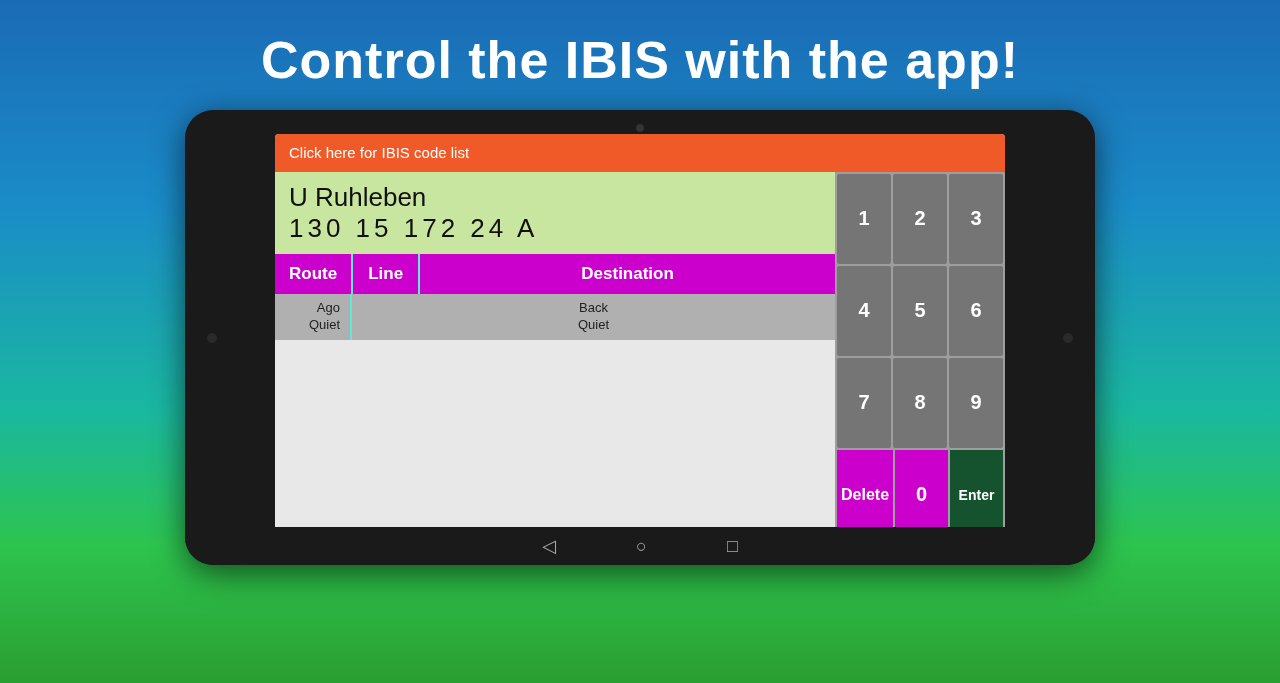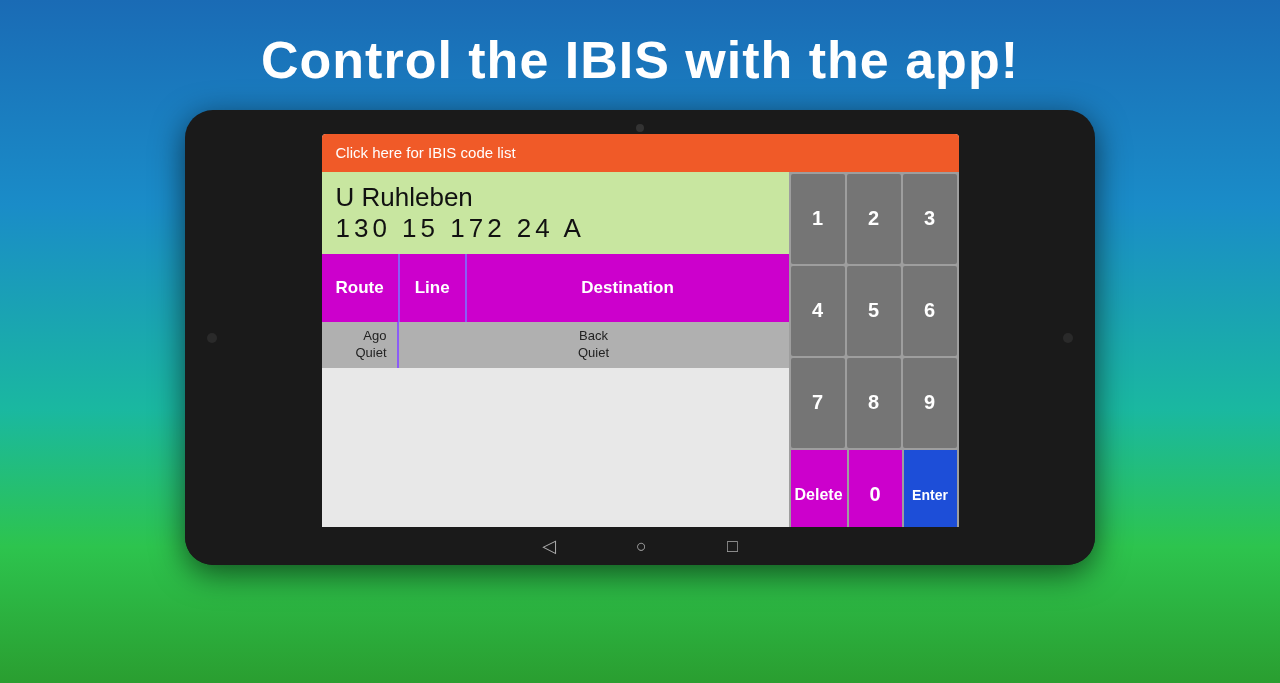--- a/index.html
+++ b/index.html
@@ -71,21 +71,21 @@
       top: 50%;
       transform: translateY(-50%);
       width: 10px;
       height: 10px;
       background: #2a2a2a;
       border-radius: 50%;
     }
 
     
     .tablet-screen {
-      width: 637px;
+      width: 730px;
       height: 408px;
       background: #e8e8e8;
       border-radius: 4px;
       overflow: hidden;
       display: flex;
       flex-direction: column;
     }
 
     
     .screen-header {
@@ -105,21 +105,21 @@
       display: flex;
       flex: 1;
       overflow: hidden;
     }
 
     
     .left-panel {
       flex: 1;
       display: flex;
       flex-direction: column;
-      background: #8b5cf6;
+      background: #5eead4;
     }
 
     
     .display-area {
       background: #c8e6a0;
       padding: 10px 14px;
       flex-shrink: 0;
     }
 
     .display-line1 {
@@ -168,21 +168,21 @@
       min-width: 65px;
       text-align: center;
       margin-left: 2px;
     }
 
     .btn-destination {
       background: #cc00cc;
       color: white;
       font-size: 17px;
       font-weight: bold;
-      padding: 24px 14px;
+      padding: 10px 14px;
       border: none;
       cursor: pointer;
       flex: 1;
       text-align: center;
       margin-left: 2px;
     }
 
     
     .btn-ago-quiet {
       background: #b0b0b0;
@@ -282,21 +282,21 @@
       font-size: 20px;
       font-weight: bold;
       border: none;
       cursor: pointer;
       padding: 8px 4px;
       text-align: center;
     }
 
     .btn-enter {
       flex: 1;
-      background: #1d4ed8;
+      background: #14532d;
       color: white;
       font-size: 14px;
       font-weight: bold;
       border: none;
       cursor: pointer;
       padding: 8px 4px;
       text-align: center;
     }
 
     

